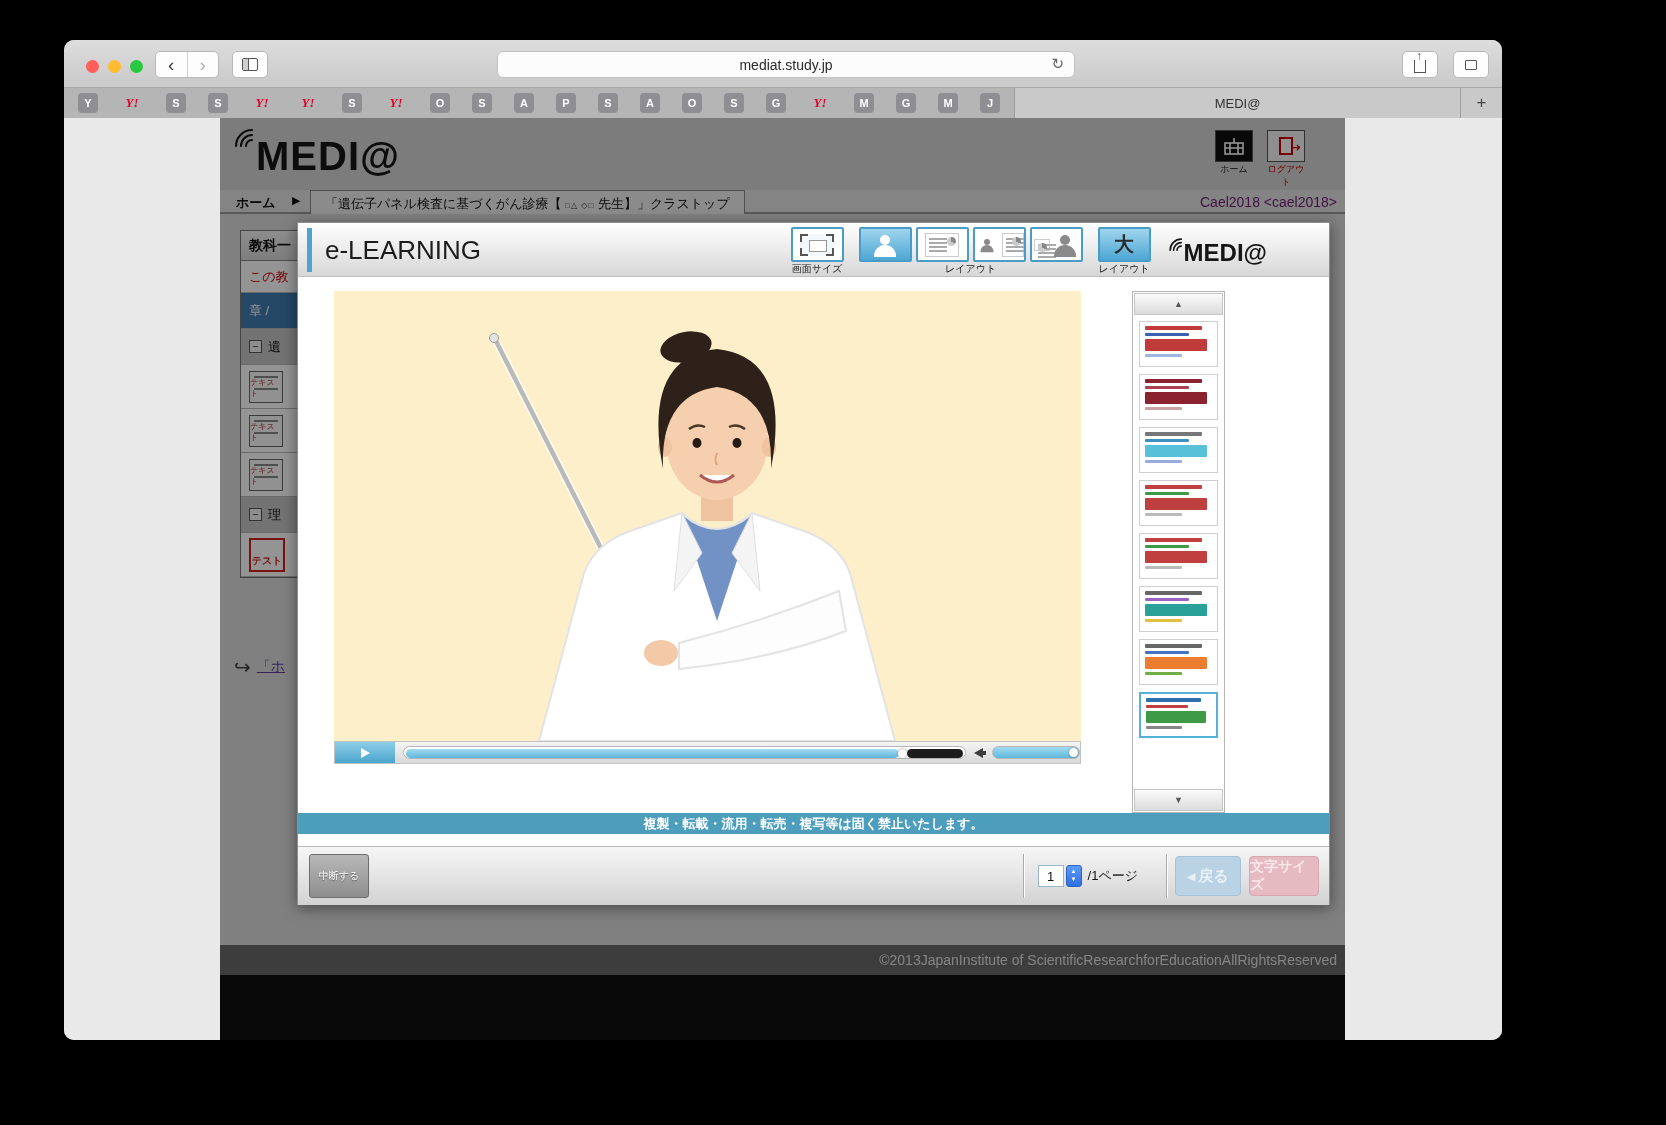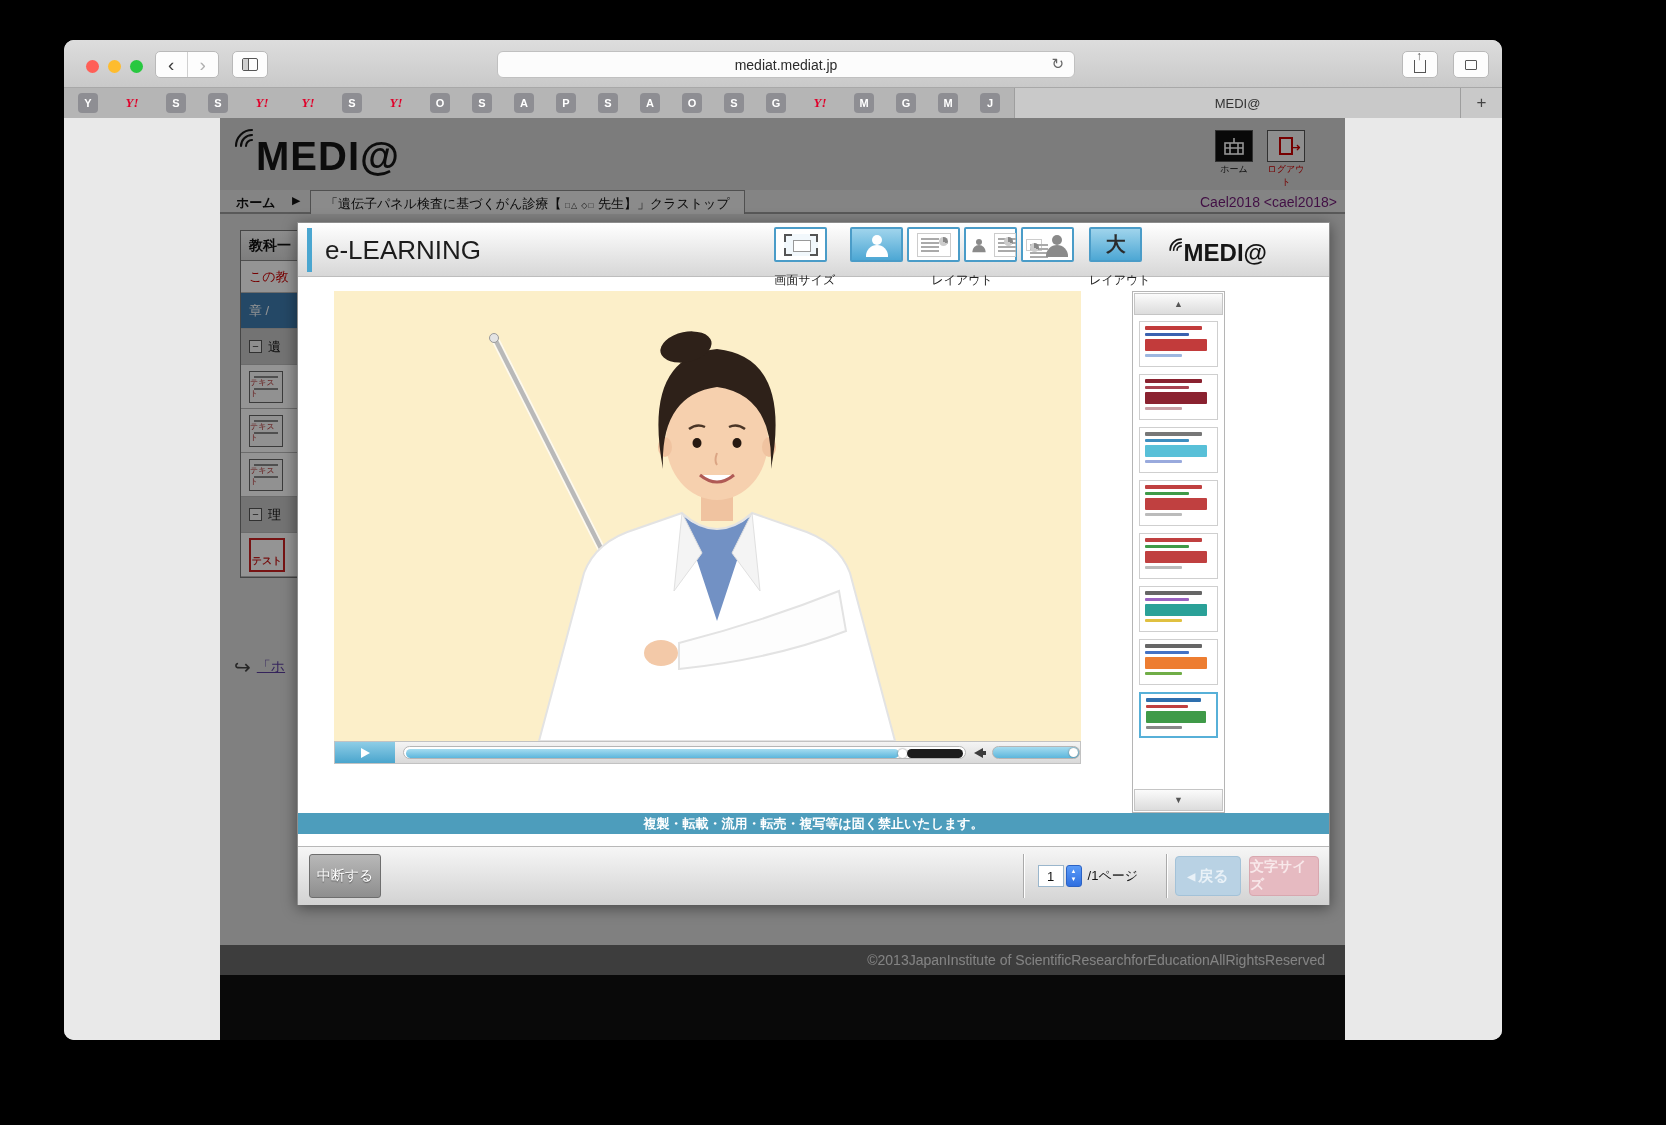--- a/index.html
+++ b/index.html
@@ -89,37 +89,37 @@
                       border-top:2px solid #888; border-bottom:2px solid #888; }
   .testicon { width:36px; height:34px; border:2px solid #c22; background:#fff; color:#c22; font-weight:bold;
               font-size:10px; display:flex; align-items:flex-end; justify-content:center; padding-bottom:2px; }
 
   .backlink { position:absolute; left:14px; top:537px; display:flex; align-items:center; gap:6px; }
   .tagicon { font-size:20px; color:#444; transform:scaleX(-1); }
   .backlink a { color:#5a3d9e; font-size:14px; text-decoration:underline; }
 
   .sitefooter { position:absolute; left:0; top:827px; width:100%; height:95px; background:#111; }
   .footbar { height:30px; background:#6a6a6a; display:flex; align-items:center; justify-content:flex-end;
-             padding-right:20px; font-size:14px; color:#e2e2e2; }
+             padding-right:8px; font-size:14px; color:#e2e2e2; }
 
   .dim { position:absolute; inset:0; background:rgba(0,0,0,0.42); }
 
   
   .modal { position:absolute; left:77px; top:104px; width:1033px; height:683px; background:#fff;
            border:1px solid #8d8d8d; box-shadow:0 3px 14px rgba(0,0,0,0.45); }
   .mhead { position:absolute; left:0; top:0; width:100%; height:54px; background:linear-gradient(#ffffff,#d7d7d7);
            border-bottom:1px solid #bdbdbd; }
   .maccent { position:absolute; left:9px; top:5px; width:5px; height:44px; background:#4aa6d0; }
   .mtitle { position:absolute; left:27px; top:12px; font-size:26px; color:#1c1c1c; }
   .mtools { position:absolute; right:62px; top:4px; display:flex; gap:15px; align-items:flex-start; }
   .tgroup { text-align:center; }
   .tbtns { display:flex; gap:4px; }
   .tbtn { width:53px; height:35px; border:2px solid #4a9cc8; background:#fff; border-radius:2px;
           display:flex; align-items:center; justify-content:center; position:relative; }
-  .tlabel { font-size:12px; color:#222; margin-top:10px; }
+  .tlabel { font-size:10px; color:#222; margin-top:0; }
   .screenglyph { width:34px; height:22px; position:relative; background:#f2f8fc; }
   .screenglyph::before { content:""; position:absolute; inset:0;
         background:
           linear-gradient(#555,#555) left top/8px 2px no-repeat, linear-gradient(#555,#555) left top/2px 8px no-repeat,
           linear-gradient(#555,#555) right top/8px 2px no-repeat, linear-gradient(#555,#555) right top/2px 8px no-repeat,
           linear-gradient(#555,#555) left bottom/8px 2px no-repeat, linear-gradient(#555,#555) left bottom/2px 8px no-repeat,
           linear-gradient(#555,#555) right bottom/8px 2px no-repeat, linear-gradient(#555,#555) right bottom/2px 8px no-repeat; }
   .screenglyph::after { content:""; position:absolute; left:9px; top:6px; width:16px; height:10px; background:#fff; border:1px solid #999; }
   .tbtn.active { background:linear-gradient(#9fd4ec,#4da7d4); }
   .person { position:relative; width:26px; height:20px; }
@@ -167,22 +167,22 @@
   .thumb { height:46px; background:#fff; border:1px solid #cfcfcf; padding:4px 5px; display:flex; flex-direction:column; gap:3px; }
   .thumb.selected { border:2px solid #57b0d8; }
   .stripe { border-radius:1px; }
 
   .disclaimer { position:absolute; left:0; top:590px; width:100%; height:21px; background:#4d9dbc; color:#fff;
                 font-size:13px; font-weight:bold; display:flex; align-items:center; justify-content:center; }
 
   
   .mfoot { position:absolute; left:0; top:623px; width:100%; height:59px; border-top:1px solid #b8b8b8;
            background:linear-gradient(#f6f6f6,#d2d2d2); display:flex; align-items:center; }
-  .pausebtn { margin-left:11px; width:72px; height:44px; background:linear-gradient(#b8b8b8,#8e8e8e);
-              border:1px solid #6e6e6e; border-radius:3px; color:#fff; font-size:14px; display:flex;
+  .pausebtn { margin-left:11px; width:60px; height:44px; background:linear-gradient(#b8b8b8,#8e8e8e);
+              border:1px solid #6e6e6e; border-radius:3px; color:#fff; font-size:10px; display:flex;
               align-items:center; justify-content:center; text-shadow:0 1px 1px #555; }
   .vdiv { width:1px; height:44px; background:#aaa; box-shadow:1px 0 0 #fff; }
   .pagectl { display:flex; align-items:center; margin-left:auto; margin-right:14px; gap:2px; }
   .pagenum { width:26px; height:22px; background:#fff; border:1px solid #9ab6cc; text-align:center; font-size:13px;
              display:flex; align-items:center; justify-content:center; color:#111; }
   .stepper { width:16px; height:22px; background:linear-gradient(#5b9bf8,#2f6fe0); border-radius:3px; border:1px solid #2b62c4;
              display:flex; flex-direction:column; align-items:center; justify-content:center; color:#fff; font-size:6px; line-height:1.3; }
   .pagesuffix { font-size:13px; color:#111; margin-left:4px; }
   .mfoot .right { display:flex; gap:8px; margin-left:14px; margin-right:10px; align-items:center; }
   .backbtn { width:66px; height:40px; background:#b9d2e4; border:1px solid #a3c2d8; border-radius:4px;
@@ -200,21 +200,21 @@
     <div class="tl yel"></div>
     <div class="tl grn"></div>
     <div class="navgrp">
       <div class="navbtn">‹</div>
       <div class="navbtn fwd">›</div>
     </div>
     <div class="sidebtn">
         <span class="sideglyph"></span>
       </div>
     <div class="urlbar">
-      <span>mediat.mediat.jp</span>
+      <span>mediat.study.jp</span>
       <span class="reload">↻</span>
     </div>
     <div class="chromebtn share">
         <span class="shareglyph"></span>
       </div>
     <div class="chromebtn tabsbtn">
         <span class="tabsglyph"></span>
       </div>
   </div>
 

